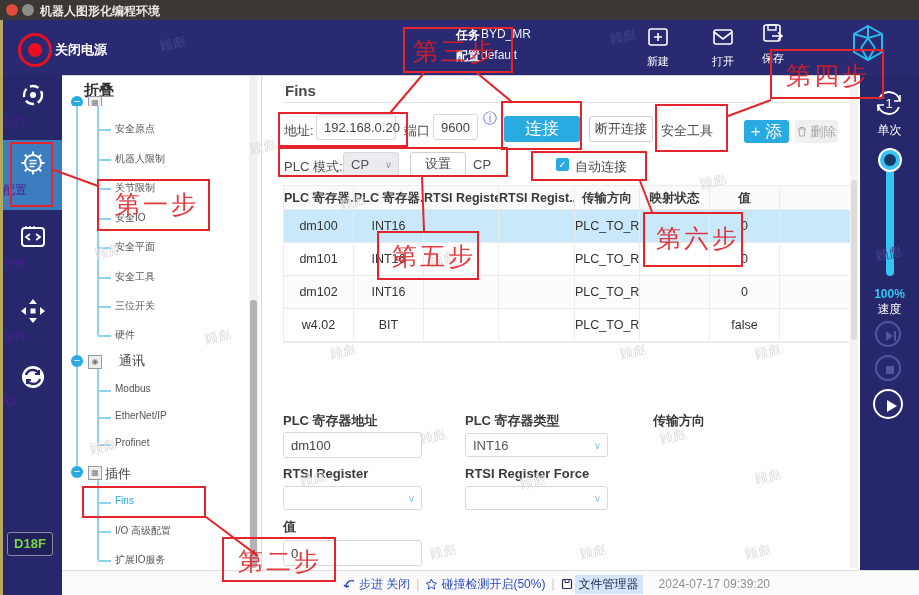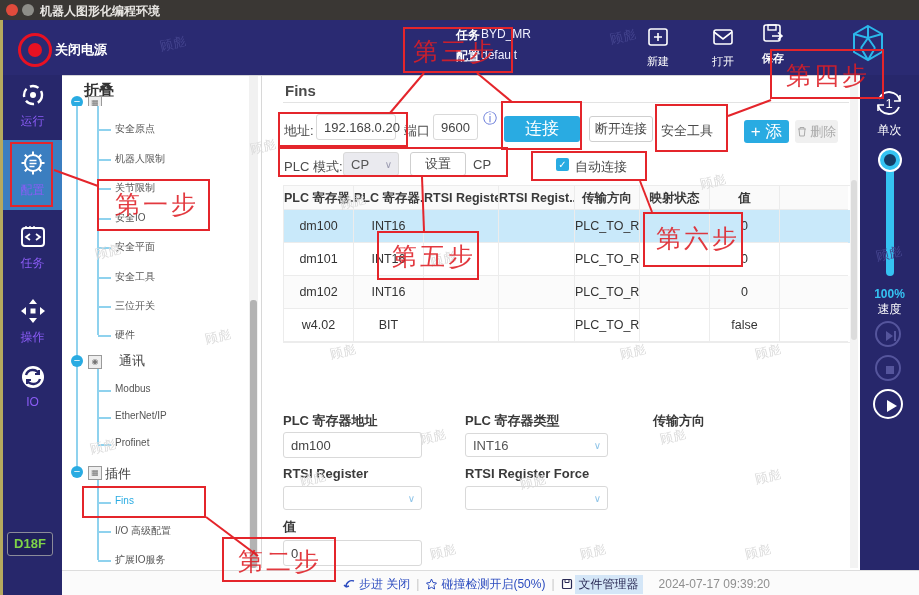--- a/index.html
+++ b/index.html
@@ -10,21 +10,21 @@
   .titlebar{left:0;top:0;width:919px;height:20px;background:#3a3734;color:#e8e6e3;font-size:12px;font-weight:bold;}
   .winbtn{width:12px;height:12px;border-radius:50%;top:4px;}
   .edge{left:0;top:20px;width:3px;height:575px;background:#b5a95f;}
   
   .header{left:3px;top:20px;width:916px;height:55px;background:#2a2a72;}
   .hlabel{color:#fff;font-size:12px;font-weight:bold;}
   .hval{color:#efefff;font-size:12px;}
   .hicon-label{color:#fff;font-size:11px;text-align:center;width:44px;}
   
   .lsb{left:3px;top:75px;width:59px;height:520px;background:#27276b;}
-  .lsb-item-label{color:#8b5cf6;font-size:12px;width:59px;text-align:center;}
+  .lsb-item-label{color:#4c1d95;font-size:12px;width:59px;text-align:left;}
   .lsb-active{left:3px;top:140px;width:59px;height:70px;background:#3b7ec0;}
   .badge{left:7px;top:532px;width:44px;height:22px;border:1px solid #8b8b9a;border-radius:3px;
      color:#7ed348;font-size:13px;font-weight:bold;text-align:center;line-height:22px;background:#20205c;}
   
   .treepanel{left:62px;top:75px;width:200px;height:495px;background:#fff;border-top:1px solid #d4d4d8;}
   .tree-title{font-size:15px;font-weight:bold;color:#333;}
   .titem{font-size:10px;color:#555;white-space:nowrap;}
   .tcat{font-size:13px;color:#444;white-space:nowrap;}
   .tline{background:#8fd2ee;}
   .toggle{width:12px;height:12px;border-radius:50%;background:#29abe2;color:#fff;font-size:11px;line-height:11px;text-align:center;}
@@ -105,21 +105,21 @@
     </div>
 
     <div class="a" style="left:698px;top:3px;width:44px;height:46px;">
       <svg class="a" style="left:10px;top:2px;" width="24" height="24" viewBox="0 0 24 24">
         <rect x="3" y="5" width="18" height="14" rx="2" fill="none" stroke="#fff" stroke-width="1.6"></rect>
         <path d="M3 7 l9 7 9-7" fill="none" stroke="#fff" stroke-width="1.6"></path>
       </svg>
       <div class="a hicon-label" style="left:0;top:31px;">打开</div>
     </div>
 
-    <div class="a" style="left:748px;top:0;width:44px;height:46px;font-weight:bold;">
+    <div class="a" style="left:748px;top:0;width:44px;height:46px;">
       <svg class="a" style="left:10px;top:2px;" width="24" height="24" viewBox="0 0 24 24">
         <rect x="3" y="3" width="16" height="16" rx="2" fill="none" stroke="#fff" stroke-width="1.6"></rect>
         <rect x="7" y="3" width="8" height="5" fill="none" stroke="#fff" stroke-width="1.4"></rect>
         <path d="M11 14 h10 M17 10.5 l4 3.5 -4 3.5" fill="none" stroke="#fff" stroke-width="1.6"></path>
       </svg>
       <div class="a hicon-label" style="left:0;top:31px;">保存</div>
     </div>
 
     <svg class="a" style="left:848px;top:4px;" width="34" height="38" viewBox="0 0 34 38">
       <path d="M17 2 L31 10 V28 L17 36 L3 28 V10 Z M17 2 V14 M3 10 L17 14 L31 10 M10 24 L17 14 L24 24 M10 24 L17 36 M24 24 L17 36" fill="none" stroke="#2bb7ea" stroke-width="2"></path>

